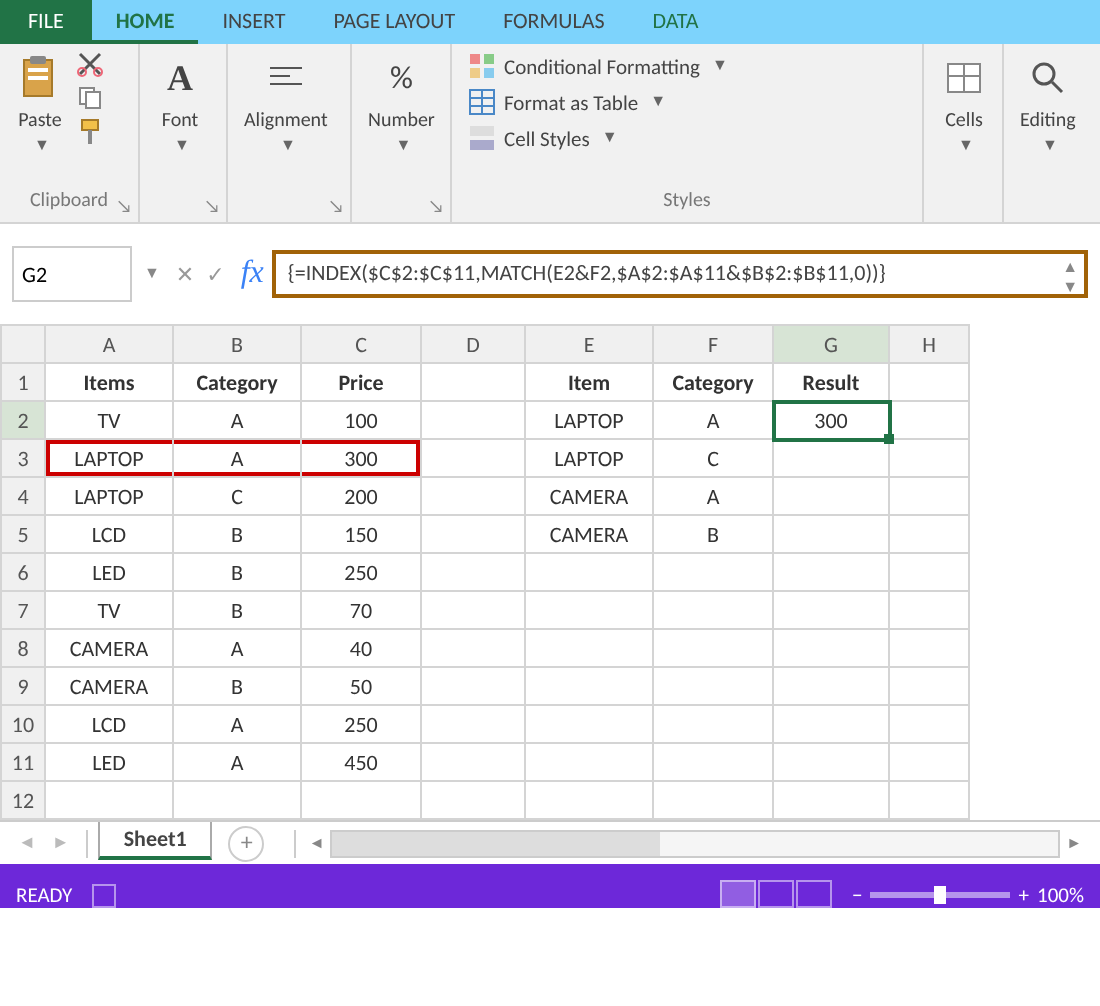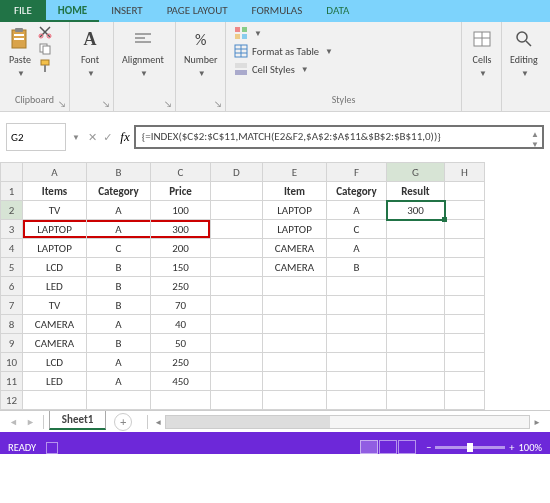--- a/index.html
+++ b/index.html
@@ -17,22 +17,22 @@
 .small-stack{display:flex;flex-direction:column;gap:3px}
 .small-stack .s{width:14px;height:14px;display:flex;align-items:center;justify-content:center;cursor:pointer}
 .styles-list{display:flex;flex-direction:column;gap:2px}
 .styles-list .row{display:flex;align-items:center;gap:4px;font-size:10.5px;color:#444;cursor:pointer;padding:1px 2px}
 .styles-list .row .sq{width:14px;height:14px;display:inline-block}
 .arr{font-size:8px;color:#666;margin-left:2px}
 .corner-launch{position:absolute;bottom:2px;right:3px;font-size:9px;color:#888;cursor:pointer}
 .fbar{height:50px;display:flex;align-items:center;padding:4px 6px;gap:4px}
 .namebox{width:60px;height:20px;border:1px solid #ccc;background:#fff;padding:13px 4px;font-size:11px}
 .fx-btns{display:flex;gap:6px;color:#999;padding:0 4px}
-.fx-label{font-style:italic;font-family:"Times New Roman",serif;font-size:13px;color:#000000}
-.formula-box{border:2px solid #737373;padding:3px 6px;flex:1;font-size:11px;line-height:1.3;position:relative}
+.fx-label{font-style:italic;font-family:"Times New Roman",serif;font-size:16px;color:#3b82f6}
+.formula-box{border:2px solid #a16207;padding:3px 6px;flex:1;font-size:11px;line-height:1.3;position:relative}
 .formula-box .expand{position:absolute;right:3px;top:2px;font-size:8px;color:#888}
 .sheet{position:relative}
 .grid{border-collapse:collapse;table-layout:fixed}
 .grid td,.grid th{border:1px solid #d4d4d4;height:19px;font-size:11px;text-align:center;padding:0 4px;background:#fff;color:#333}
 .grid .hdr{background:#f0f0f0;color:#555;font-weight:normal}
 .grid .rowhdr{background:#f0f0f0;color:#555;width:22px}
 .grid .corner{background:#f0f0f0;width:22px}
 .grid th.active-col,.grid td.rowhdr.active-row{background:#d7e4d5}
 .selected{outline:2px solid #217346;outline-offset:-1px;position:relative}
 .selected::after{content:"";position:absolute;right:-3px;bottom:-3px;width:5px;height:5px;background:#217346}
@@ -147,20 +147,21 @@
   <div class="group" style="flex:1">
     <div class="group-body">
       <div class="styles-list">
         <div class="row">
             <span class="sq"><svg width="14" height="14">
                 <rect x="1" y="1" width="5" height="5" fill="#e88"></rect>
                 <rect x="8" y="1" width="5" height="5" fill="#8c8"></rect>
                 <rect x="1" y="8" width="5" height="5" fill="#ec8"></rect>
                 <rect x="8" y="8" width="5" height="5" fill="#8ce"></rect>
               </svg></span>
+            <span>Conditional Formatting</span>
             <span class="arr">▼</span>
           </div>
         <div class="row">
             <span class="sq"><svg width="14" height="14">
                 <rect x="1" y="1" width="12" height="12" fill="none" stroke="#4a88c7"></rect>
                 <line x1="1" y1="5" x2="13" y2="5" stroke="#4a88c7"></line>
                 <line x1="1" y1="9" x2="13" y2="9" stroke="#4a88c7"></line>
                 <line x1="7" y1="1" x2="7" y2="13" stroke="#4a88c7"></line>
               </svg></span>
             <span>Format as Table</span>

